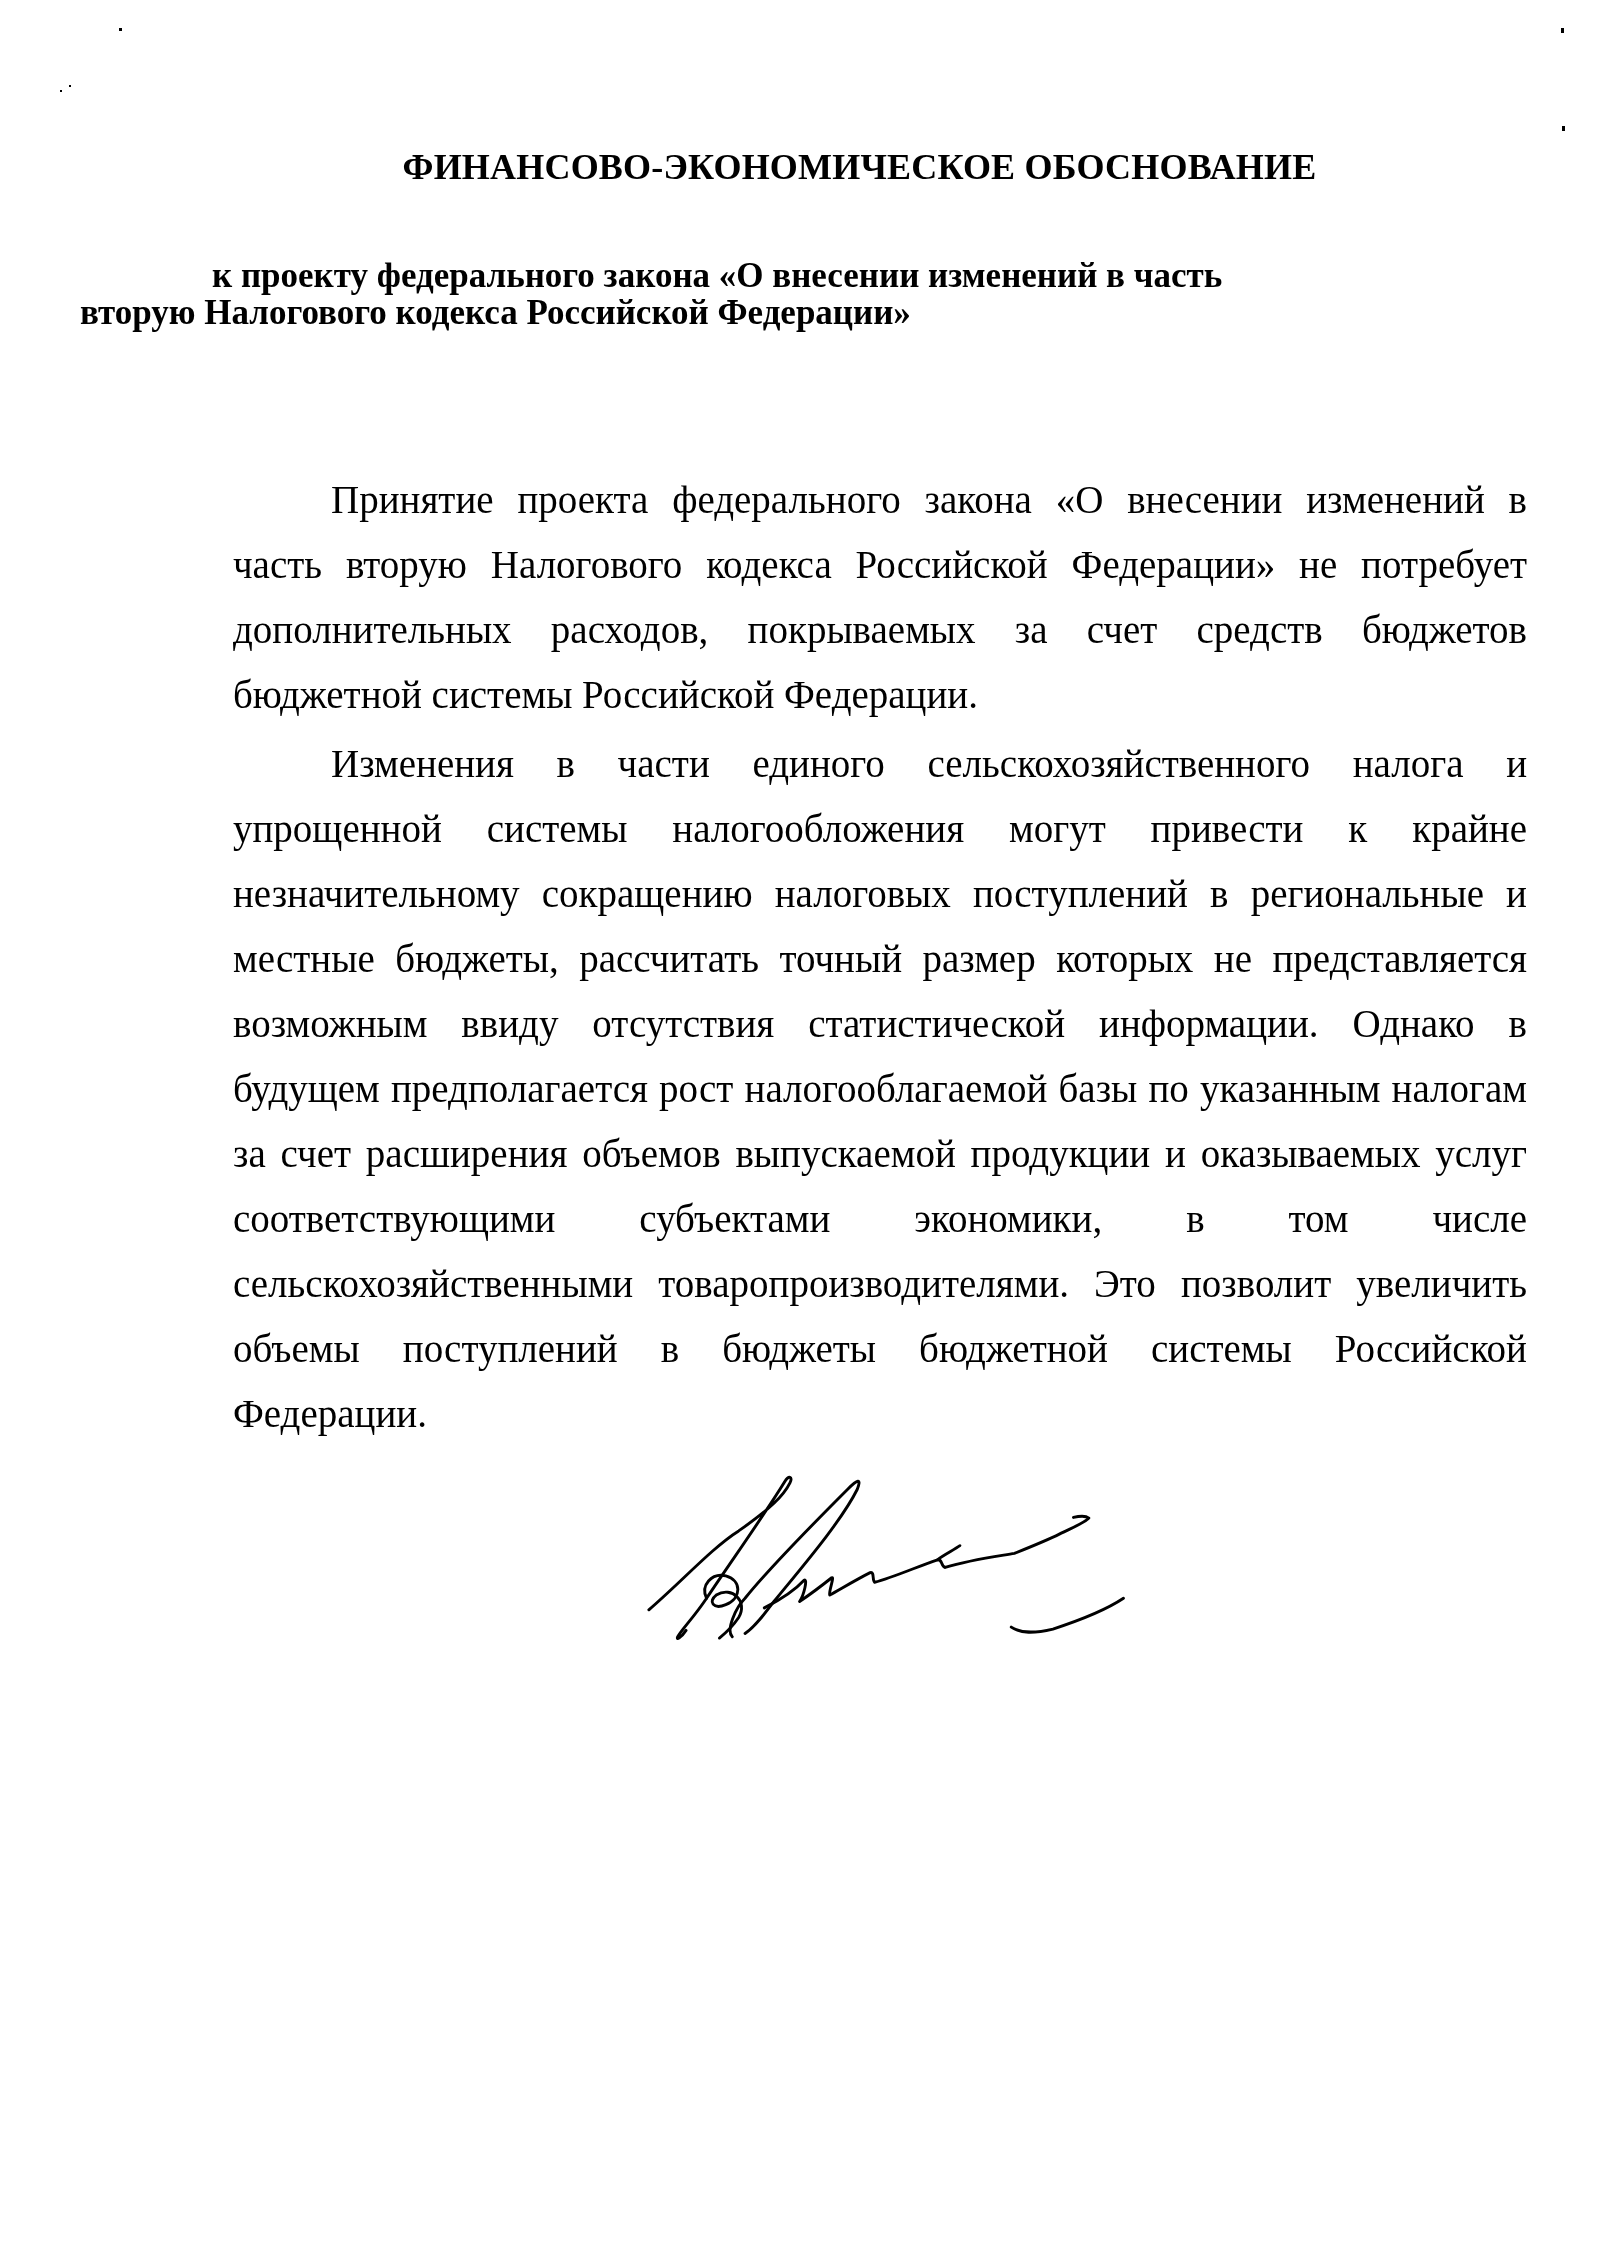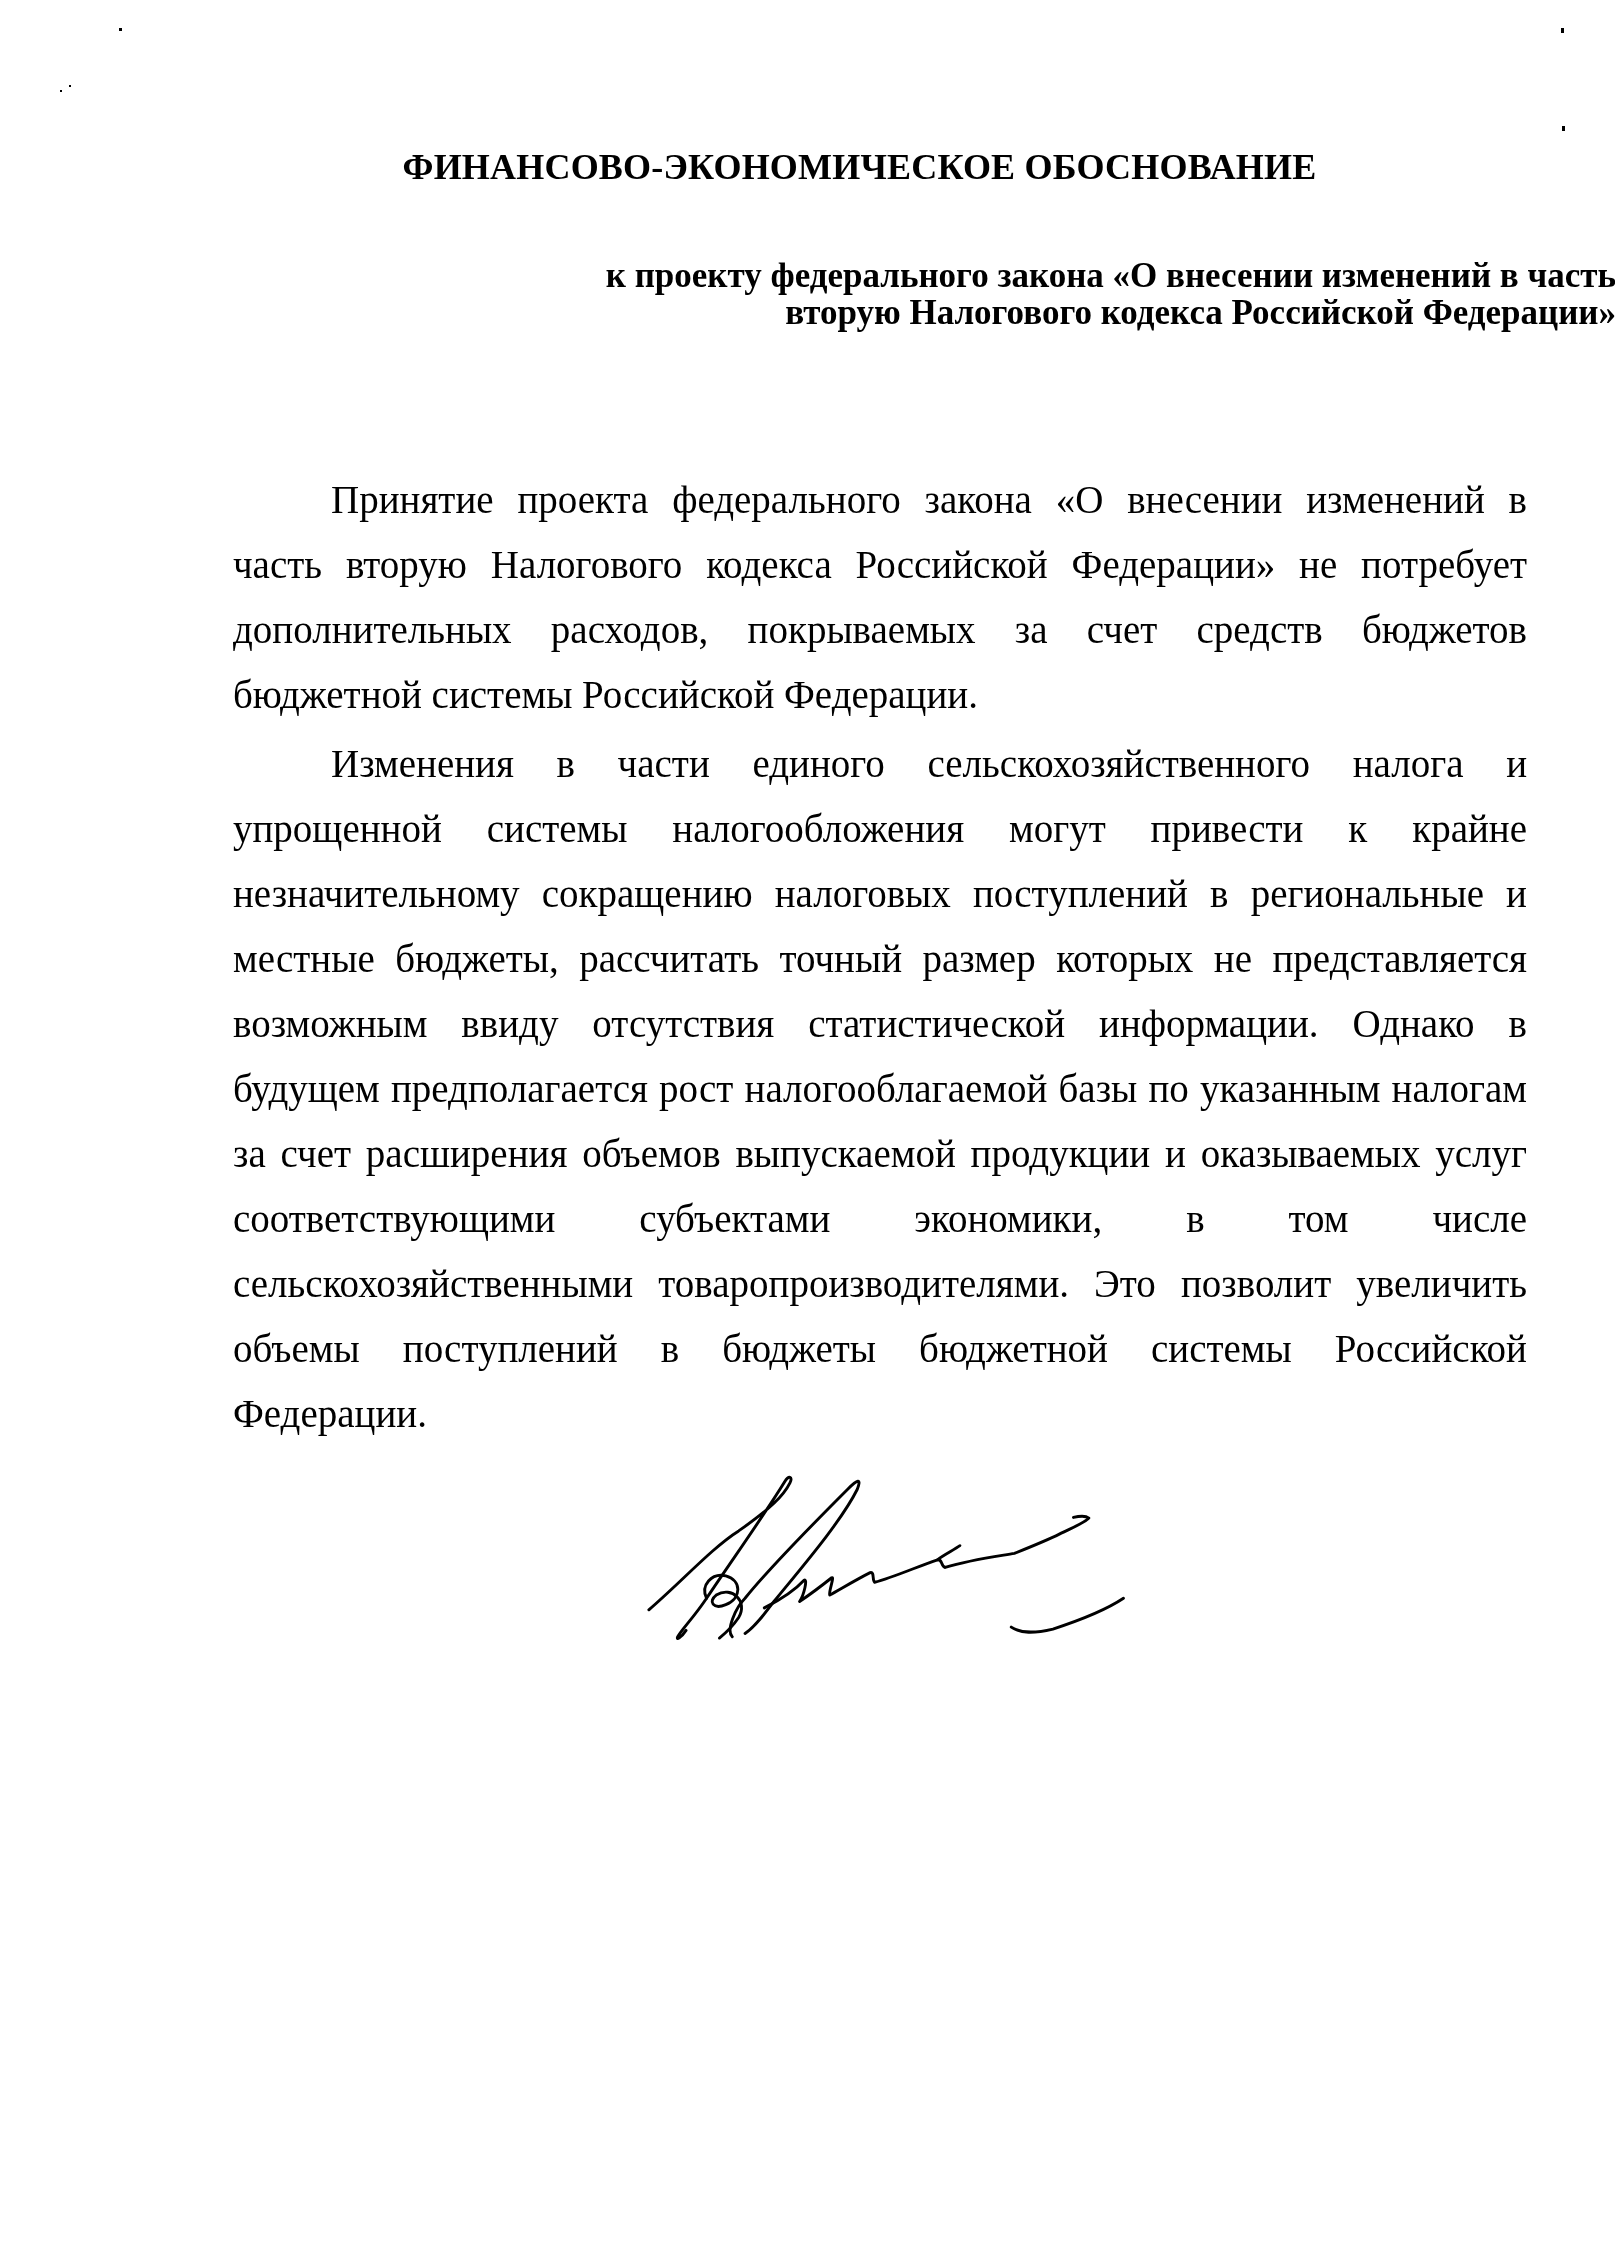--- a/index.html
+++ b/index.html
@@ -8,26 +8,26 @@
   .title {
     position: absolute; left: 0; width: 1616px; top: 145px;
     padding-left: 103px; box-sizing: border-box;
     text-align: center;
     font-family: "Liberation Serif", "DejaVu Serif", serif;
     font-weight: bold; font-size: 36px; line-height: 45px; margin: 0;
     letter-spacing: 0.2px;
   }
   .subtitle {
     position: absolute; left: 0; width: 1616px; top: 257px;
-    text-align: right;
+    text-align: left;
     font-family: "Liberation Serif", "DejaVu Serif", serif;
     font-weight: bold; font-size: 35px; line-height: 37px; margin: 0;
   }
   .subtitle .l1 { display: block; padding-left: 212px; }
-  .subtitle .l2 { display: block; padding-left: 112px; }
+  .subtitle .l2 { display: block; padding-left: 80px; }
   .body-text {
     position: absolute; left: 233px; width: 1294px; top: 467px;
     font-family: "Liberation Serif", "DejaVu Serif", serif;
     font-size: 39px; line-height: 65px; color: #000000;
   }
   .para { margin: 0; text-align: justify; text-indent: 98px; }
   .para + .para { margin-top: 3.9px; }
   .signature { position: absolute; left: 636px; top: 1470px; width: 526px; height: 186px; }
   .speck { position: absolute; background: #000; }
 </style>

